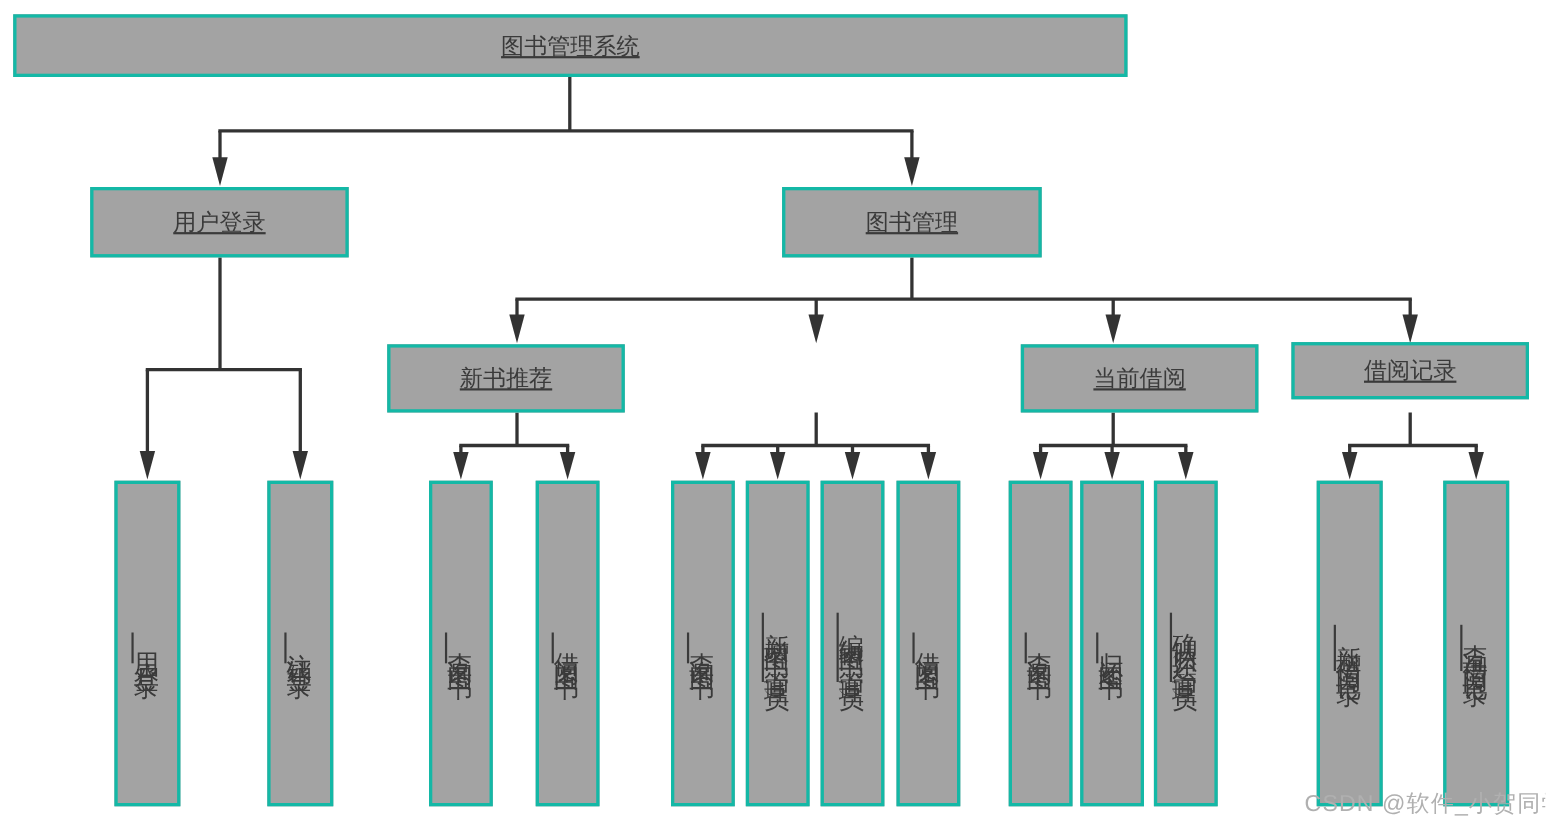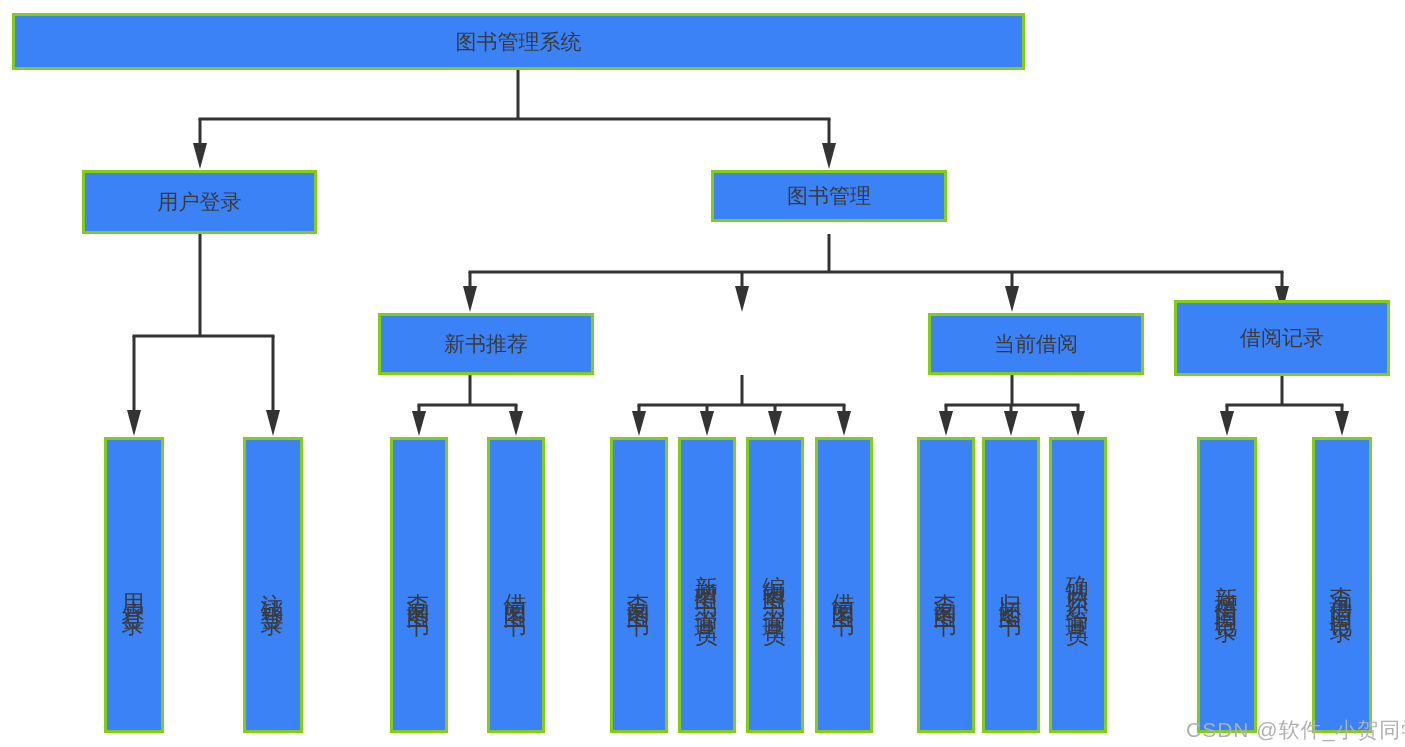--- a/index.html
+++ b/index.html
@@ -7,27 +7,28 @@
     position:relative;
     width:1405px;height:747px;
     background:#ffffff;
     font-family:"Liberation Sans","DejaVu Sans",sans-serif;
     overflow:hidden;
   }
   #connectors{position:absolute;left:0;top:0;width:1405px;height:747px;}
   .node{
     position:absolute;
     box-sizing:border-box;
-    background:#3b82f6;
-    border:3px solid #84cc16;
+    background:#a3a3a3;
+    border:3px solid #14b8a6;
     color:#3a3a3a;
     display:flex;
     align-items:center;
     justify-content:center;
     white-space:nowrap;
+    text-decoration:underline;
   }
   .h{font-size:21px;}
   .v{
     writing-mode:vertical-rl;
     text-orientation:mixed;
     font-size:23px;
     letter-spacing:7px;
     padding-top:7px;
     white-space:normal;
   }
@@ -118,25 +119,25 @@
       <line x1="1227" y1="405" x2="1227" y2="414"></line>
       <polygon points="1220,411 1234,411 1227,436" fill="#333333" stroke="none"></polygon>
       <line x1="1342" y1="405" x2="1342" y2="414"></line>
       <polygon points="1335,411 1349,411 1342,436" fill="#333333" stroke="none"></polygon>
     </g>
   </svg>
 
   <div class="node h" style="left:12px;top:13px;width:1013px;height:57px;">图书管理系统</div>
 
   <div class="node h" style="left:82px;top:170px;width:235px;height:64px;">用户登录</div>
-  <div class="node h" style="left:711px;top:170px;width:236px;height:52px;">图书管理</div>
+  <div class="node h" style="left:711px;top:170px;width:236px;height:64px;">图书管理</div>
 
-  <div class="node h" style="left:378px;top:313px;width:216px;height:62px;">新书推荐</div>
+  <div class="node h" style="left:352px;top:313px;width:216px;height:62px;">新书推荐</div>
   <div class="node h" style="left:904px;top:313px;width:216px;height:62px;margin-left:24px;">当前借阅</div>
-  <div class="node h" style="left:1174px;top:300px;width:216px;height:76px;">借阅记录</div>
+  <div class="node h" style="left:1174px;top:311px;width:216px;height:52px;">借阅记录</div>
 
   <div class="node v" style="left:104px;top:437px;width:60px;height:296px;">用户登录</div>
   <div class="node v" style="left:243px;top:437px;width:60px;height:296px;">注销登录</div>
 
   <div class="node v" style="left:390px;top:437px;width:58px;height:296px;">查询图书</div>
   <div class="node v" style="left:487px;top:437px;width:58px;height:296px;">借阅图书</div>
 
   <div class="node v" style="left:610px;top:437px;width:58px;height:296px;">查询图书</div>
   <div class="node v" style="left:678px;top:437px;width:58px;height:296px;">新增图书（管理员）</div>
   <div class="node v" style="left:746px;top:437px;width:58px;height:296px;">编辑图书（管理员）</div>

